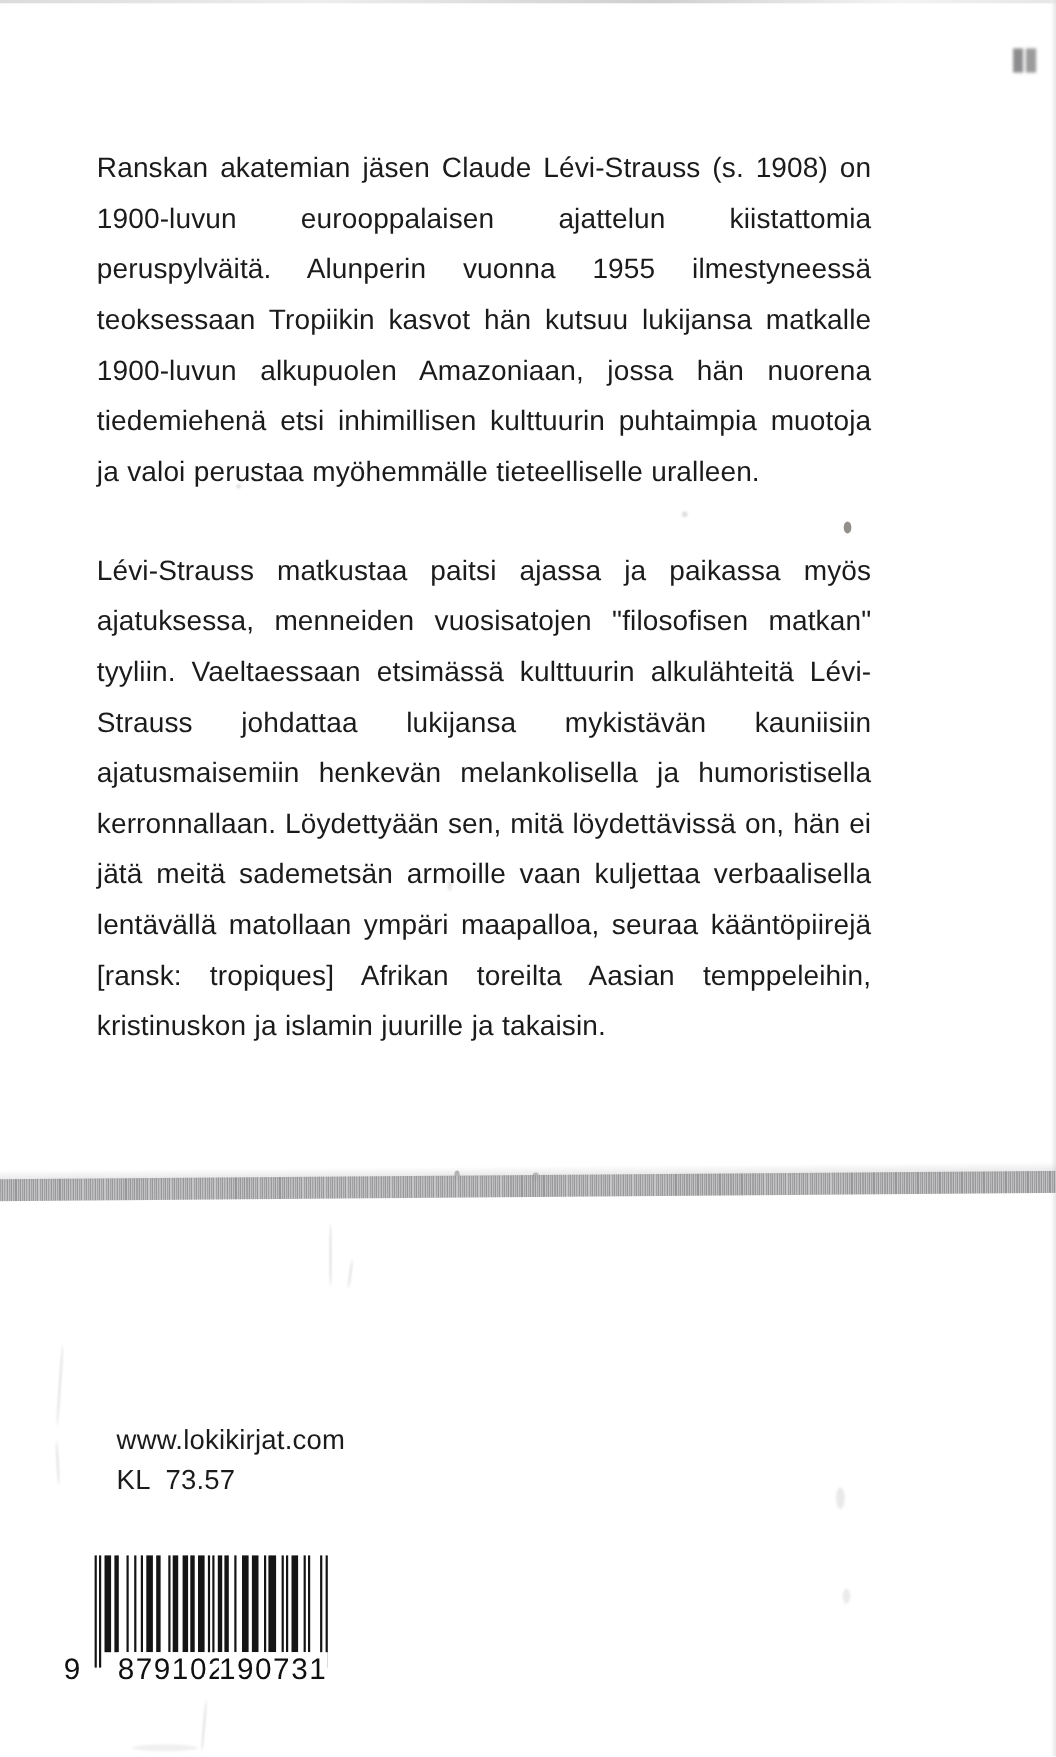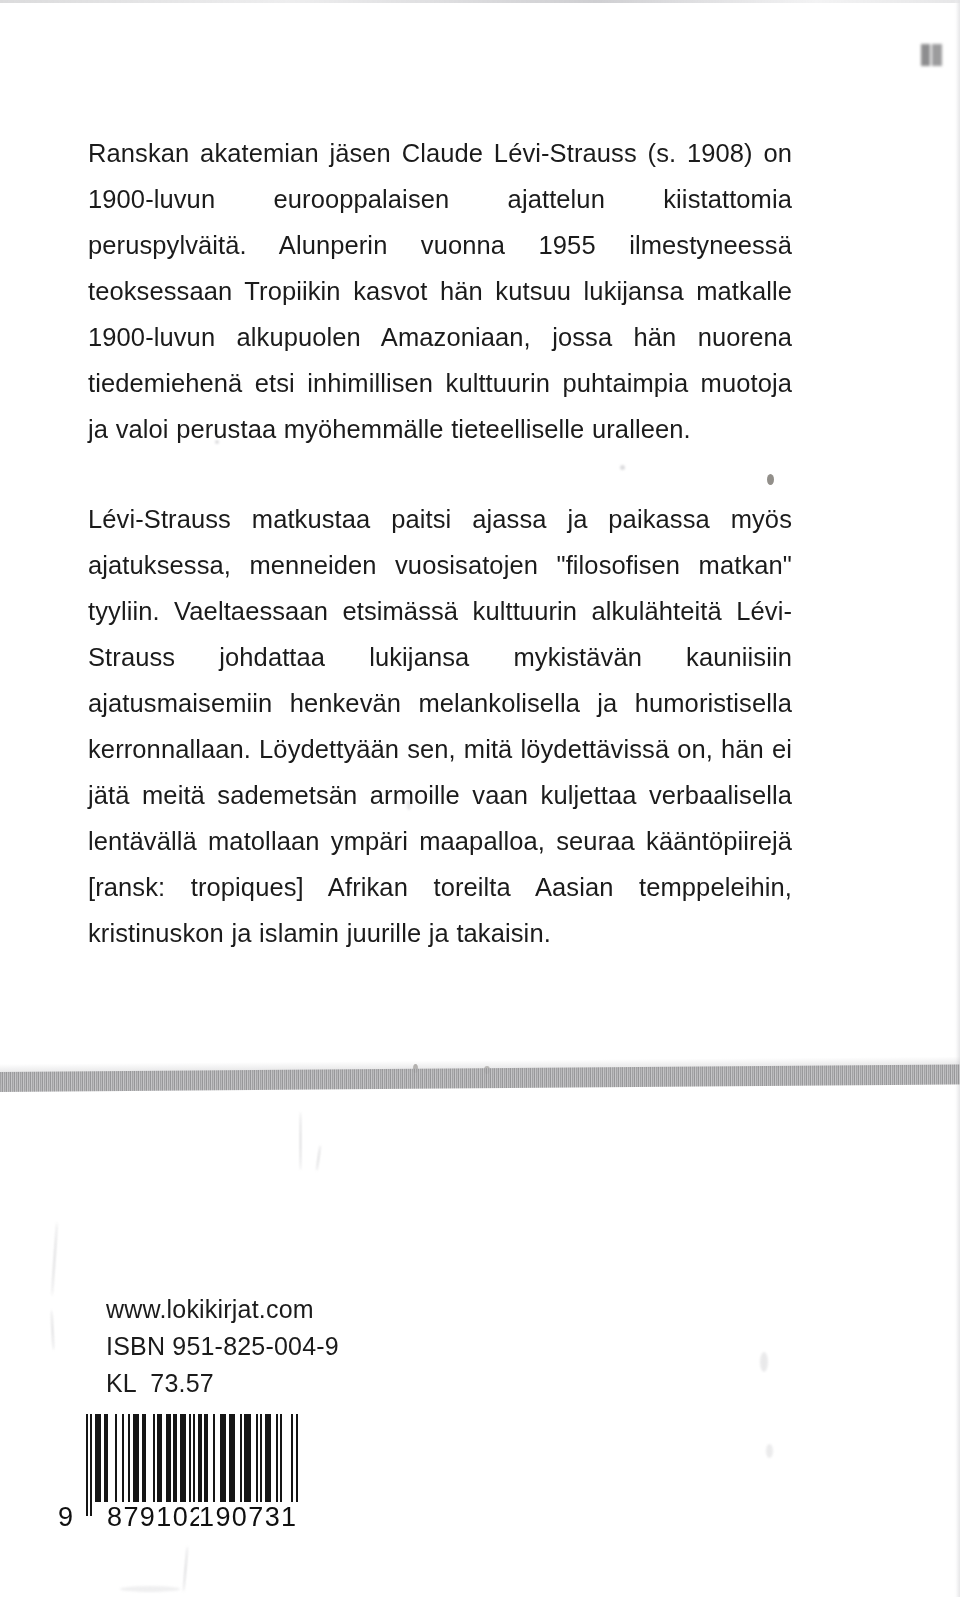--- a/index.html
+++ b/index.html
@@ -209,21 +209,20 @@
   <div class="smudge" style="left:766px;top:1444px;width:7px;height:14px;opacity:.28;"></div>
   <div class="smudge" style="left:120px;top:1586px;width:60px;height:6px;opacity:.22;"></div>
 
   <div class="text-block">
     <p class="para">Ranskan akatemian jäsen Claude Lévi-Strauss (s. 1908) on 1900-luvun eurooppalaisen ajattelun kiistattomia peruspylväitä. Alunperin vuonna 1955 ilmestyneessä teoksessaan Tropiikin kasvot hän kutsuu lukijansa matkalle 1900-luvun alkupuolen Amazoniaan, jossa hän nuorena tiedemiehenä etsi inhimillisen kulttuurin puhtaimpia muotoja ja valoi perustaa myöhemmälle tieteelliselle uralleen.</p>
     <p class="para">Lévi-Strauss matkustaa paitsi ajassa ja paikassa myös ajatuksessa, menneiden vuosisatojen "filosofisen matkan" tyyliin. Vaeltaessaan etsimässä kulttuurin alkulähteitä Lévi-Strauss johdattaa lukijansa mykistävän kauniisiin ajatusmaisemiin henkevän melankolisella ja humoristisella kerronnallaan. Löydettyään sen, mitä löydettävissä on, hän ei jätä meitä sademetsän armoille vaan kuljettaa verbaalisella lentävällä matollaan ympäri maapalloa, seuraa kääntöpiirejä [ransk: tropiques] Afrikan toreilta Aasian temppeleihin, kristinuskon ja islamin juurille ja takaisin.</p>
   </div>
 
   <div class="imprint">
     <div>www.lokikirjat.com</div>
-    <div>ISBN 951-825-004-9</div>
     <div>KL  73.57</div>
   </div>
 
   <div class="barcode-wrap">
     <div class="barcode-bars" id="bars">
         <div class="bar guard" style="left: 0px; width: 1.98158px;"></div>
         <div class="bar guard" style="left: 4.46316px; width: 1.98158px;"></div>
         <div class="bar short" style="left: 8.92632px; width: 6.44474px;"></div>
         <div class="bar short" style="left: 17.8526px; width: 4.21316px;"></div>
         <div class="bar short" style="left: 29.0105px; width: 1.98158px;"></div>

